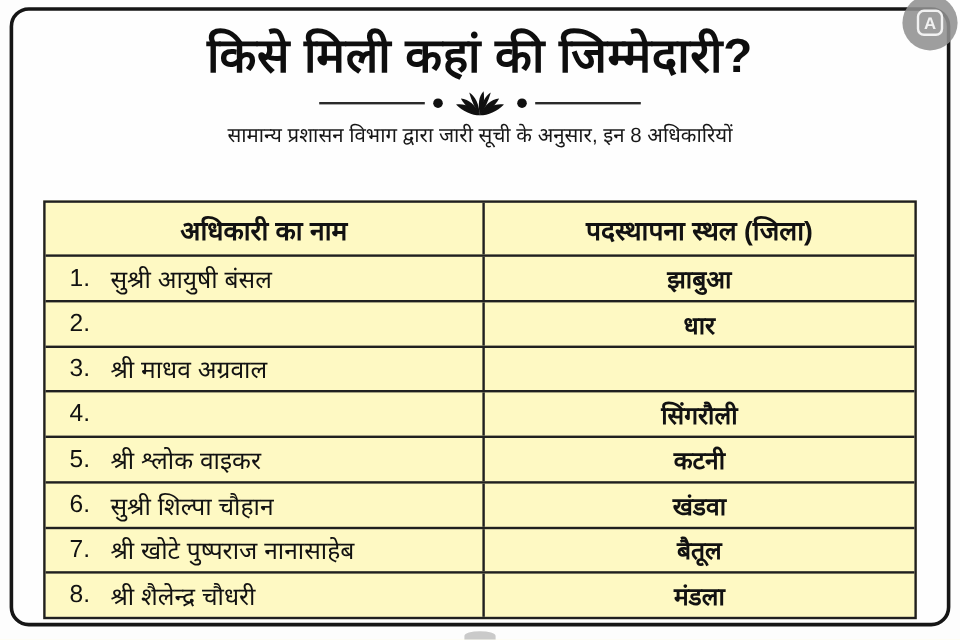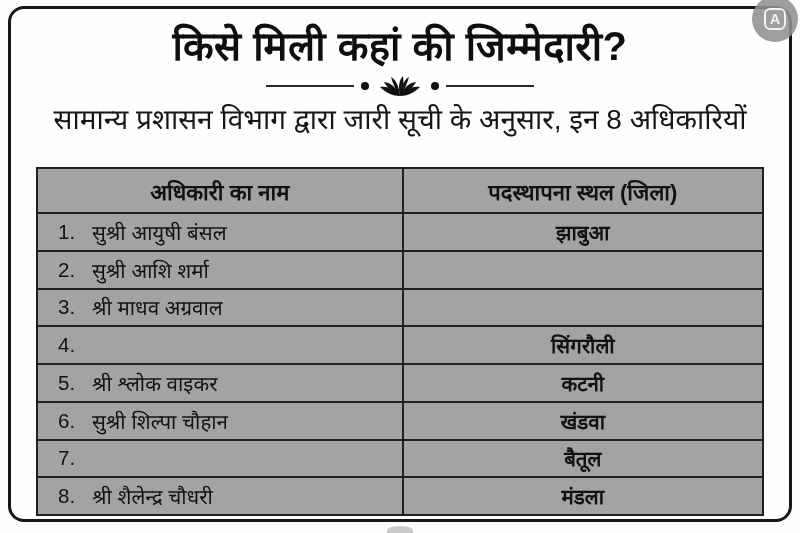--- a/index.html
+++ b/index.html
@@ -55,33 +55,33 @@
     gap: 7px;
     height: 22px;
   }
   .divider .line { width: 88px; height: 2px; background: #2a2a2a; }
   .divider .dot { width: 8px; height: 8px; border-radius: 50%; background: #101010; }
   .divider svg { display: block; }
 
   .subtitle {
     margin-top: 4px;
     text-align: center;
-    font-size: 28px;
+    font-size: 17px;
     line-height: 1.38;
     color: #161616;
   }
 
   .table {
     position: absolute;
     left: 25px; right: 25px;
     top: 158px; bottom: 3px;
     border: 2px solid #202020;
     display: grid;
     grid-template-rows: 43px repeat(8, 1fr);
-    background: #a3a3a3;
+    background: #fef9c3;
   }
   .tr {
     display: grid;
     grid-template-columns: 50.5% 49.5%;
     border-top: 2px solid #202020;
   }
   .tr:first-child { border-top: none; }
   .td {
     display: flex; align-items: center;
     font-size: 20.5px;
@@ -150,22 +150,22 @@
         <div class="td name-cell">
           <span class="num">1.</span>
           <span>सुश्री आयुषी बंसल</span>
         </div>
         <div class="td place-cell">झाबुआ</div>
       </div>
 
       <div class="tr">
         <div class="td name-cell">
           <span class="num">2.</span>
-          <span>सुश्री आशि शर्मा</span>
-        </div>
+        </div>
+        <div class="td place-cell">धार</div>
       </div>
 
       <div class="tr">
         <div class="td name-cell">
           <span class="num">3.</span>
           <span>श्री माधव अग्रवाल</span>
         </div>
       </div>
 
       <div class="tr">
@@ -187,20 +187,21 @@
         <div class="td name-cell">
           <span class="num">6.</span>
           <span>सुश्री शिल्पा चौहान</span>
         </div>
         <div class="td place-cell">खंडवा</div>
       </div>
 
       <div class="tr">
         <div class="td name-cell">
           <span class="num">7.</span>
+          <span>श्री खोटे पुष्पराज नानासाहेब</span>
         </div>
         <div class="td place-cell">बैतूल</div>
       </div>
 
       <div class="tr">
         <div class="td name-cell">
           <span class="num">8.</span>
           <span>श्री शैलेन्द्र चौधरी</span>
         </div>
         <div class="td place-cell">मंडला</div>

